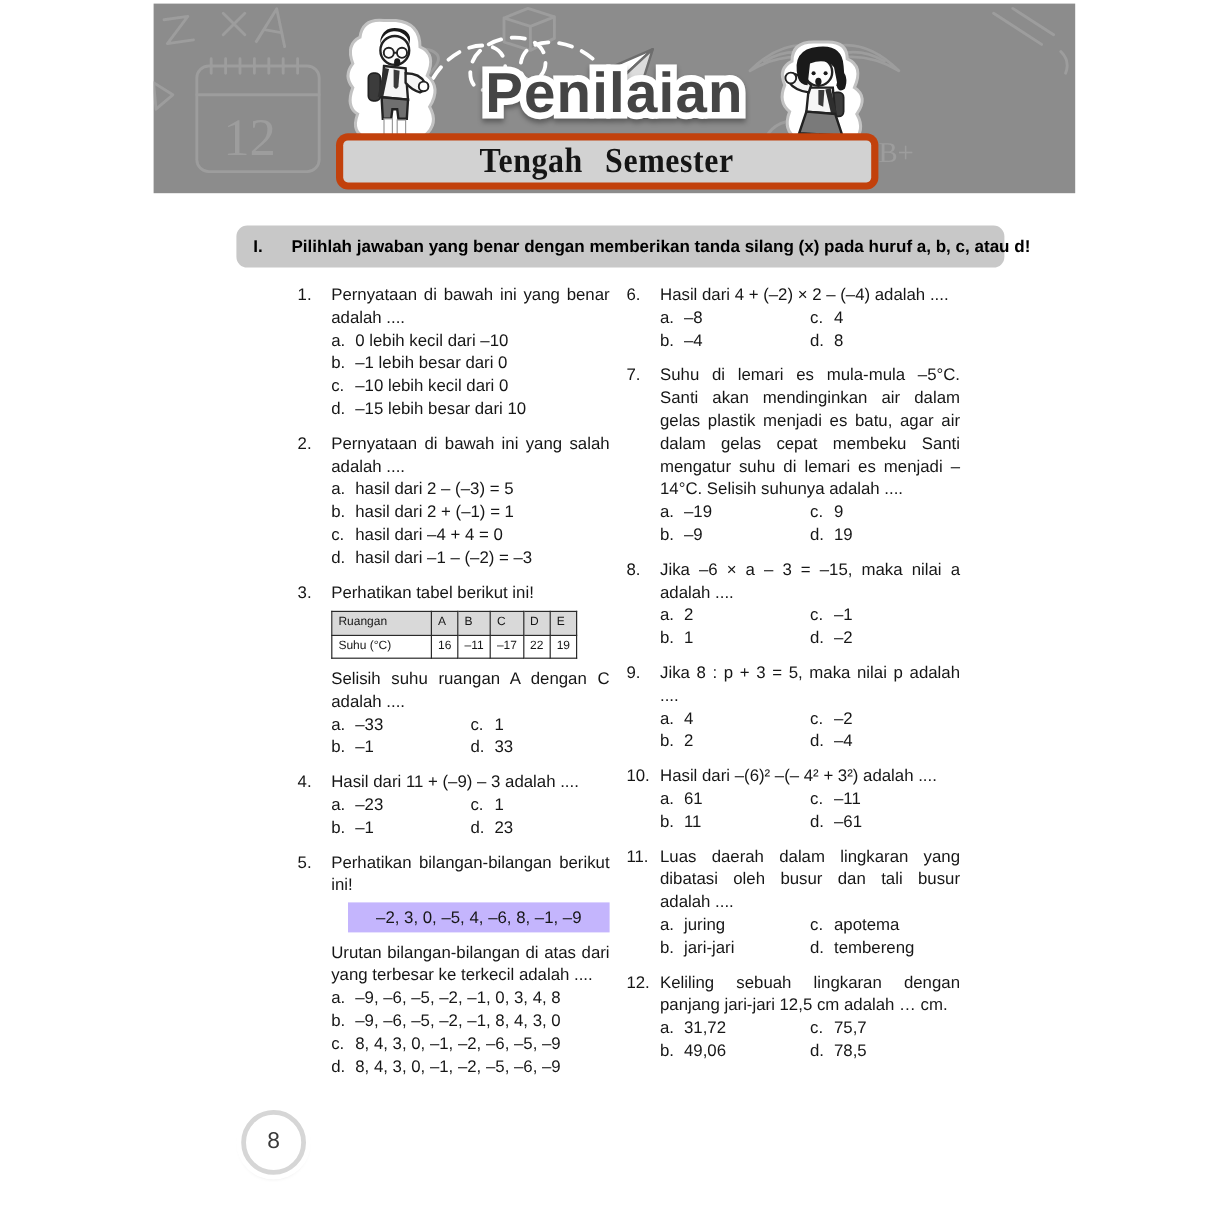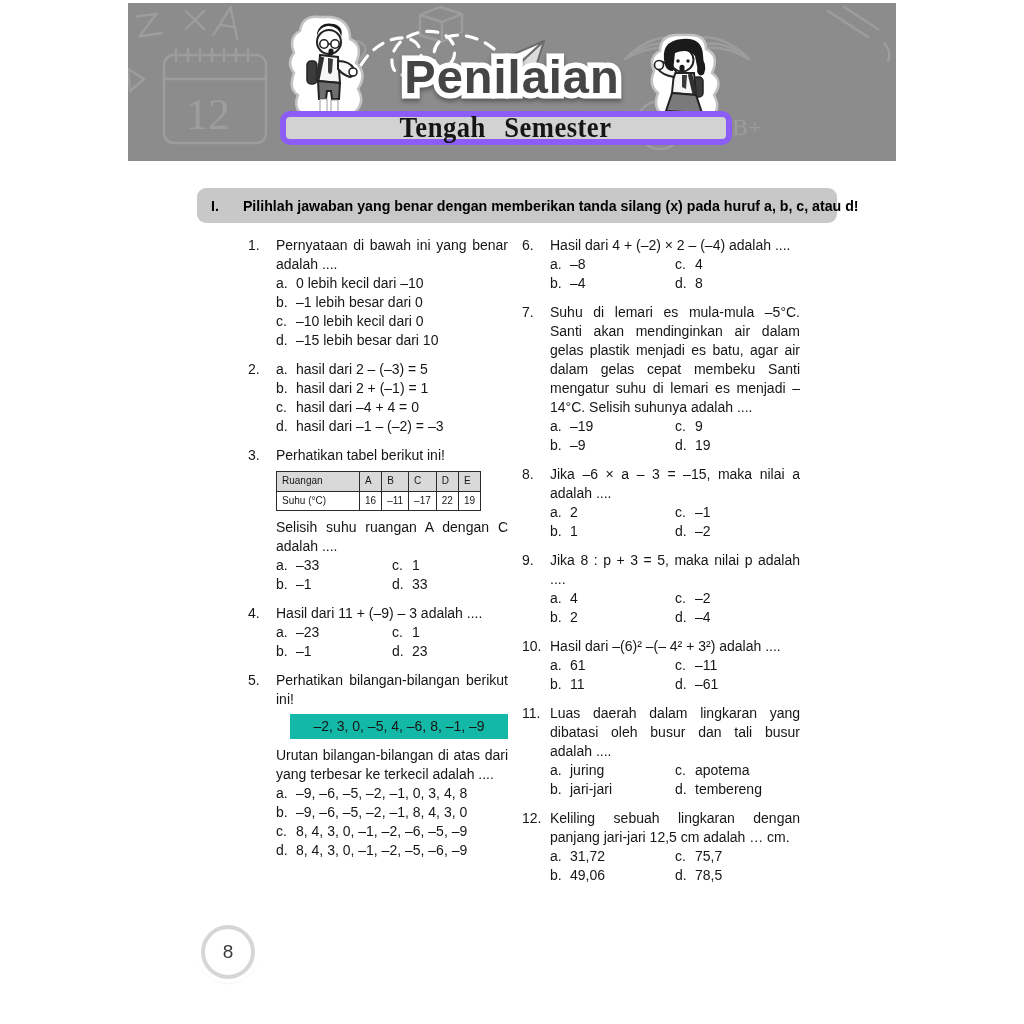--- a/index.html
+++ b/index.html
@@ -5,21 +5,21 @@
   html,body{margin:0;padding:0;}
   body{width:1024px;height:1024px;position:relative;background:#fff;
        font-family:"Liberation Sans", sans-serif;color:#111;overflow:hidden;}
 
   
   #banner{position:absolute;left:128px;top:3px;width:768px;height:158px;background:#8c8c8c;}
   #banner-art{position:absolute;left:0;top:0;}
   #title-svg{position:absolute;left:0;top:30px;filter:drop-shadow(0 3px 2px rgba(0,0,0,.35));}
   #title-svg text{font-family:"Liberation Sans",sans-serif;font-weight:800;font-size:47px;
                   letter-spacing:1px;fill:#454545;stroke:#fff;stroke-width:11px;paint-order:stroke;}
-  #subtitle-box{position:absolute;left:152px;top:108px;width:452px;height:34px;background:#8b5cf6;
+  #subtitle-box{position:absolute;left:152px;top:108px;width:452px;height:47px;background:#c2410c;
                 border-radius:10px;}
   #subtitle-inner{position:absolute;left:6px;top:6px;right:6px;bottom:6px;background:#d2d2d2;
                   border-radius:4px;display:flex;align-items:center;justify-content:center;}
   #subtitle-inner span{font-family:"Liberation Serif",serif;font-weight:600;font-size:28px;
                        color:#151515;letter-spacing:.5px;word-spacing:12px;transform:scaleX(.95) scaleY(1.05);}
 
   
   #instruction{position:absolute;left:197px;top:188px;width:640px;height:35px;background:#c8c8c8;
                border-radius:9px;display:flex;align-items:center;box-sizing:border-box;
                padding:0 10px 0 14px;font-weight:bold;font-size:14.2px;color:#000;white-space:nowrap;}
@@ -31,21 +31,21 @@
   #col-right{left:522px;width:278px;}
   .question{display:flex;margin-bottom:10px;}
   .qnum{width:28px;flex:none;}
   .qbody{flex:1;min-width:0;}
   .qtext{margin:0;text-align:justify;}
   .qtable{border-collapse:collapse;margin:6px 0 7px 0;}
   .qtable td{border:1.5px solid #2a2a2a;padding:1px 5px;font-size:10px;line-height:16.5px;
              white-space:nowrap;}
   .qtable td:first-child{width:72px;}
   .qtable td.th{background:#d9d9d9;}
-  .numbox{background:#14b8a6;margin:5px 0 7px 14px;padding:3px 20px;text-align:center;}
+  .numbox{background:#c4b5fd;margin:5px 0 7px 14px;padding:3px 20px;text-align:center;}
   .options{margin-top:0;}
   .options.two{display:grid;grid-template-columns:1fr 1fr;grid-auto-flow:column;
                grid-template-rows:repeat(2,auto);}
   .option{display:flex;}
   .olet{width:20px;flex:none;}
   .it{}
 
   
   #footer-bar{position:absolute;left:186px;top:938px;width:352px;height:28px;z-index:1;
               background:linear-gradient(180deg,#cicaca 0%,#c9c9c9 0%,#b3b3b3 55%,#a2a2a2 100%);
@@ -200,20 +200,21 @@
           <div class="option">
             <span class="olet">d.</span>
             <span>–15 lebih besar dari 10</span>
           </div>
         </div>
       </div>
     </div>
     <div class="question">
       <div class="qnum">2.</div>
       <div class="qbody">
+        <p class="qtext"><span>Pernyataan di bawah ini yang </span><span class="it">salah</span><span> adalah ....</span></p>
         <div class="options one">
           <div class="option">
             <span class="olet">a.</span>
             <span>hasil dari 2 – (–3) = 5</span>
           </div>
           <div class="option">
             <span class="olet">b.</span>
             <span>hasil dari 2 + (–1) = 1</span>
           </div>
           <div class="option">

